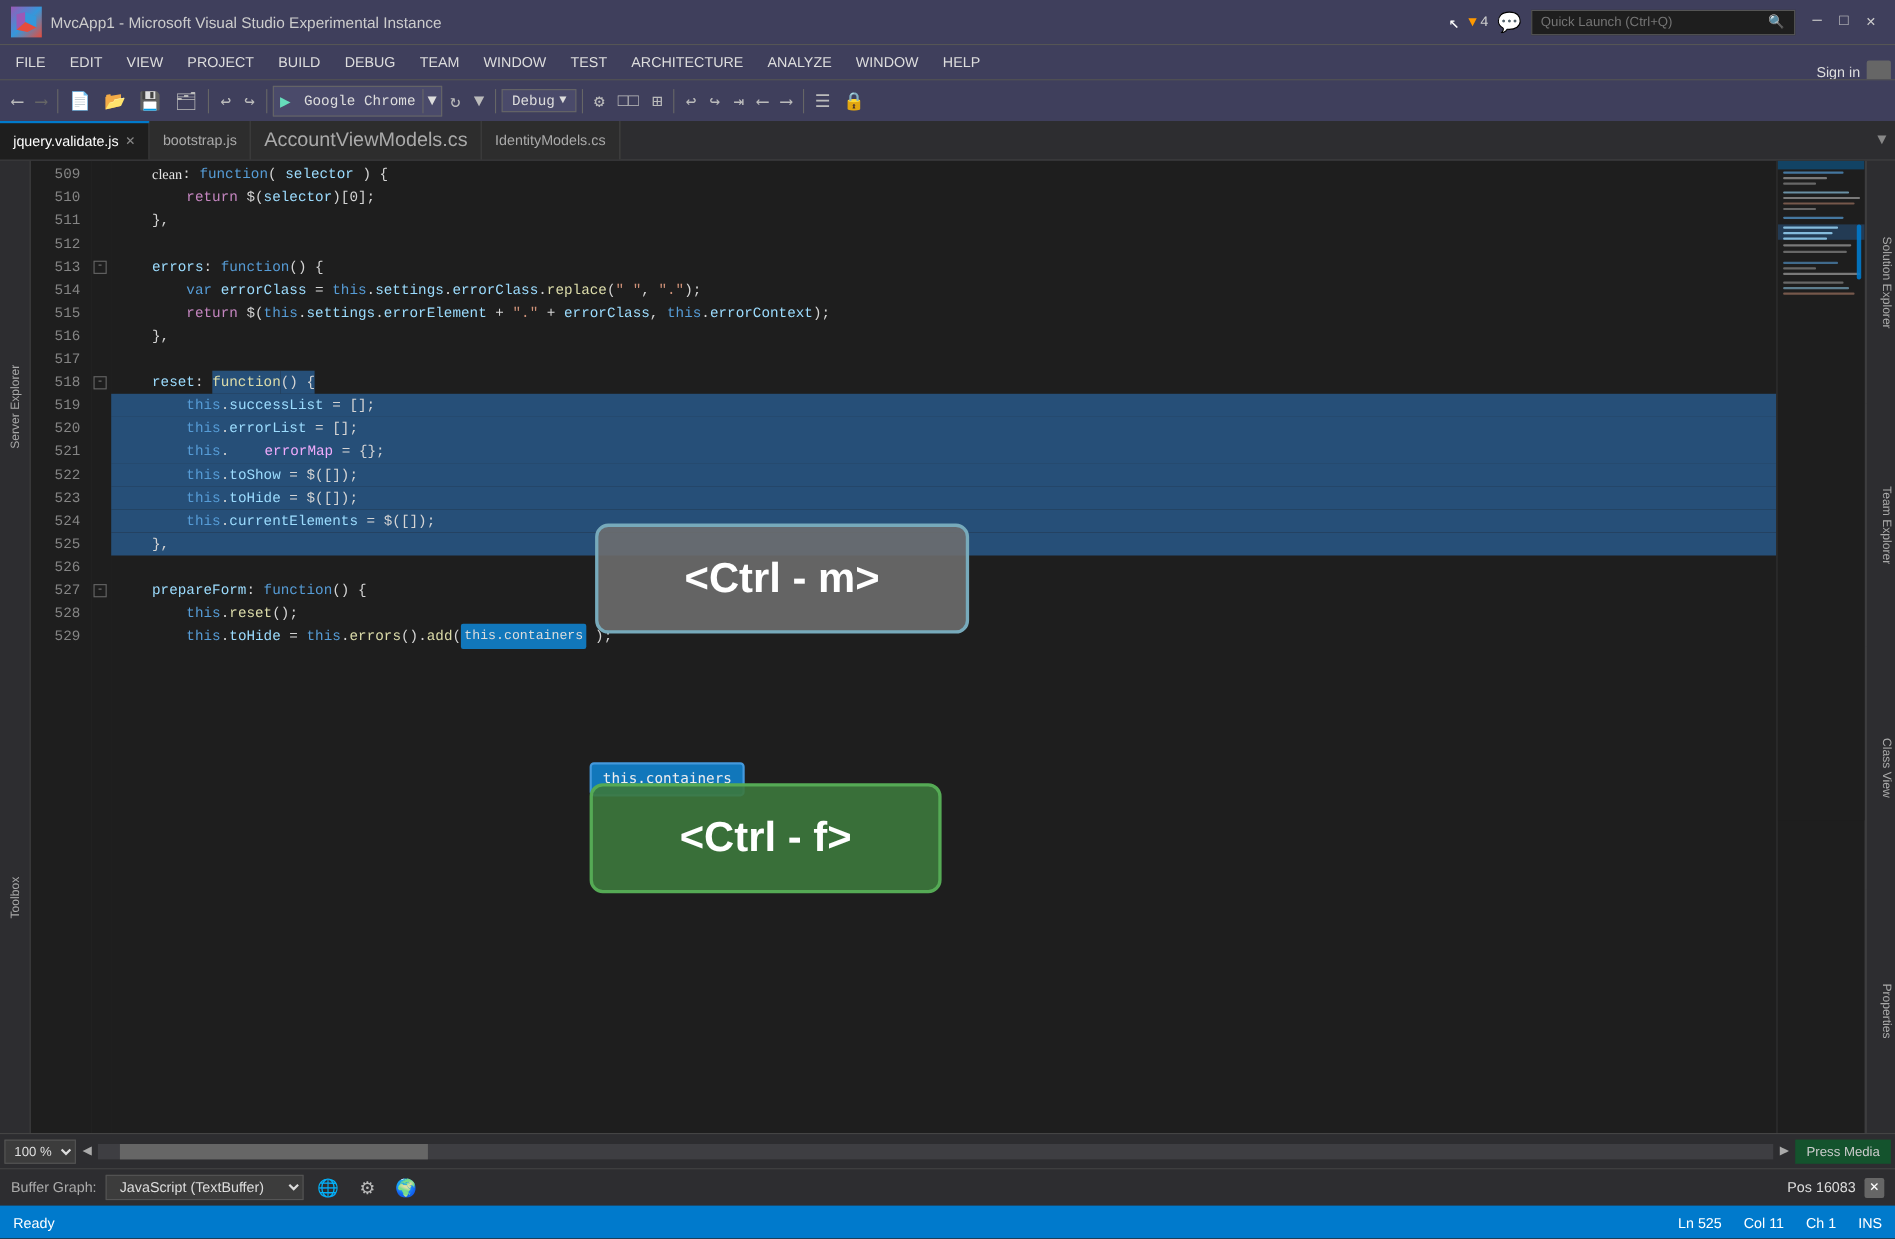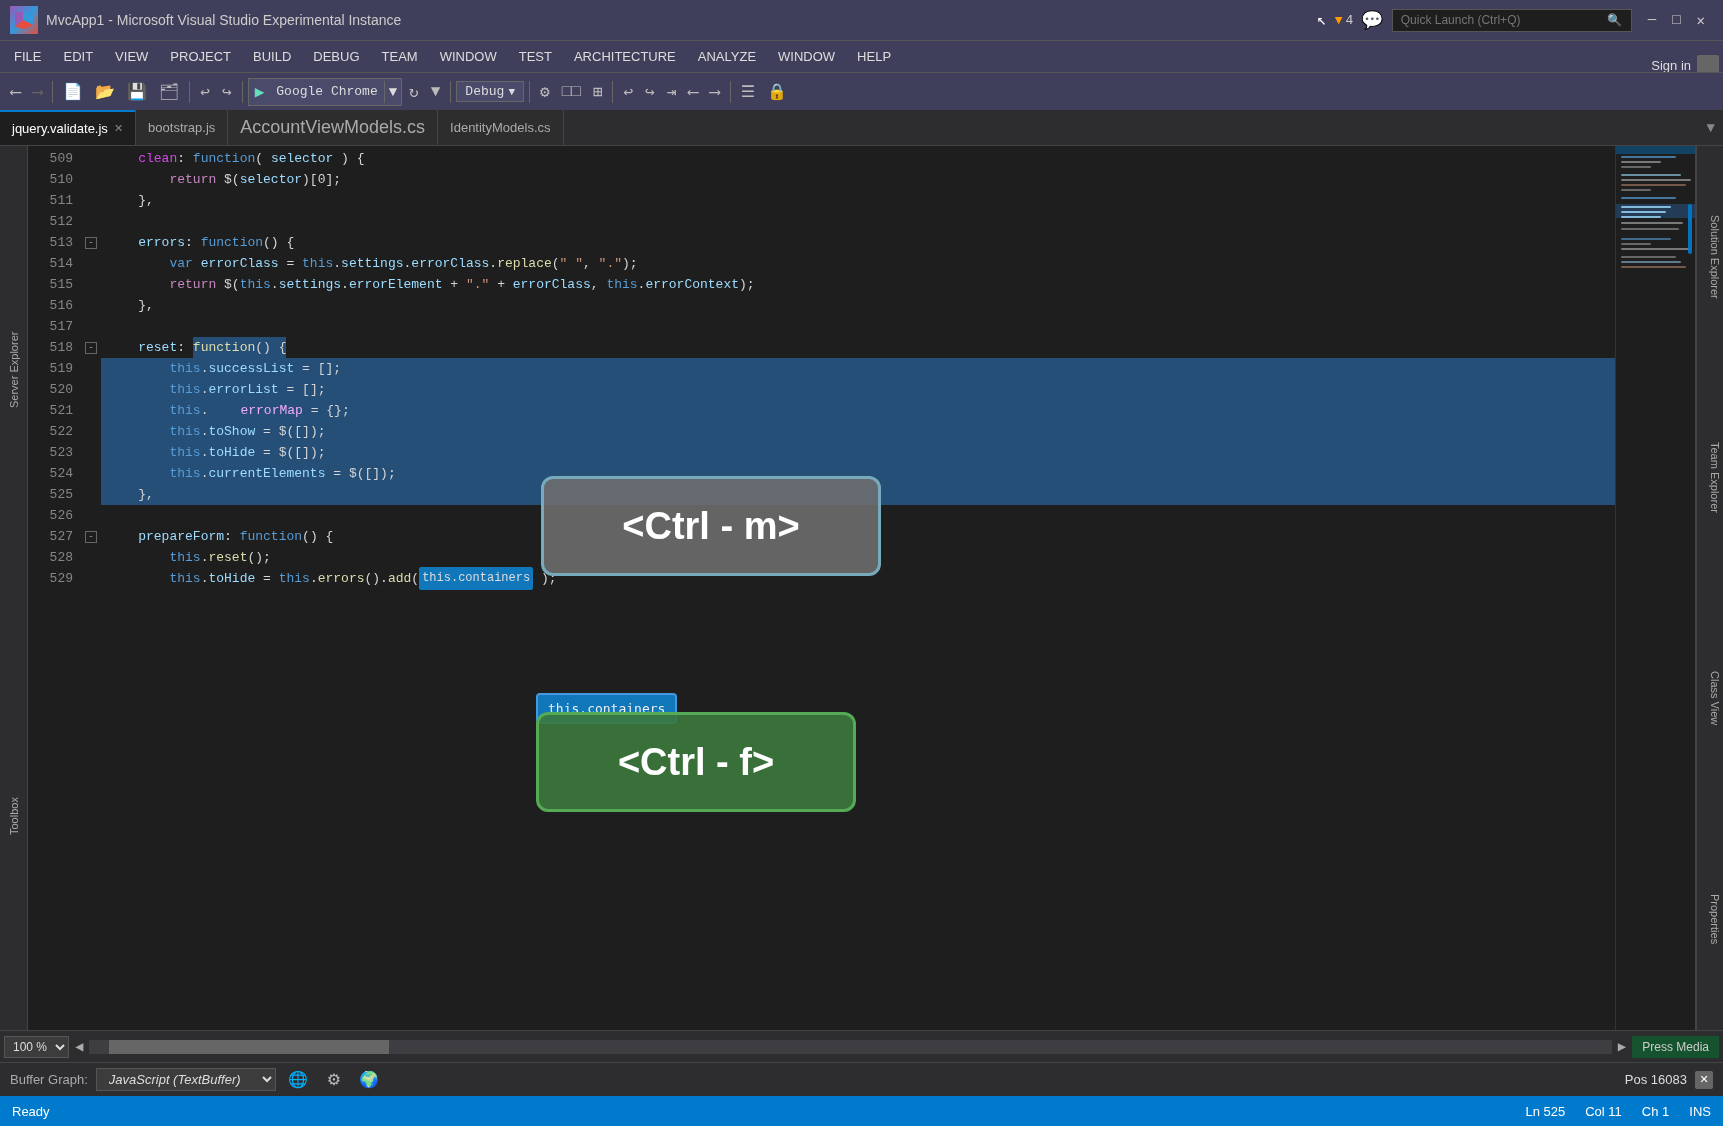--- a/index.html
+++ b/index.html
@@ -331,21 +331,20 @@
       color: #ddd;
     }
     .buffer-label { color: #aaa; }
     .buffer-select {
       background: #3c3c3c;
       border: 1px solid #555;
       color: #ddd;
       padding: 2px 8px;
       font-size: 13px;
       min-width: 180px;
-      font-style: italic;
     }
     .buffer-icon-btn {
       color: #bbb; font-size: 16px; cursor: pointer; padding: 2px 5px;
     }
     #pos-info {
       margin-left: auto;
       color: #ddd;
       font-size: 13px;
     }
 
@@ -528,21 +527,21 @@
       <div style="height:21px;display:flex;align-items:center;justify-content:center;">
           <span class="collapse-icon">-</span>
         </div>
       <div style="height:21px;display:flex;align-items:center;justify-content:center;"></div>
       <div style="height:21px;display:flex;align-items:center;justify-content:center;"></div>
     </div>
 
     <div id="code-area" style="background:#1e1e1e;flex:1;font-size:13px;line-height:21px;color:#d4d4d4;overflow:hidden;position:relative;padding-top:2px;">
 
       <div class="code-line">
-        <span style="color:#d4d4d4;">&nbsp;&nbsp;&nbsp;&nbsp;</span><span style="color:#d946ef;">clean</span><span style="color:#d4d4d4;">: </span><span class="kw">function</span><span style="color:#d4d4d4;">(</span><span style="color:#9cdcfe;"> selector </span><span style="color:#d4d4d4;">) {</span>
+        <span style="color:#d4d4d4;">&nbsp;&nbsp;&nbsp;&nbsp;</span><span style="color:#e5e5e5;font-family:Liberation Serif, serif;">clean</span><span style="color:#d4d4d4;">: </span><span class="kw">function</span><span style="color:#d4d4d4;">(</span><span style="color:#9cdcfe;"> selector </span><span style="color:#d4d4d4;">) {</span>
       </div>
 
       <div class="code-line">
         <span style="color:#d4d4d4;">&nbsp;&nbsp;&nbsp;&nbsp;&nbsp;&nbsp;&nbsp;&nbsp;</span><span class="ret-kw">return</span><span style="color:#d4d4d4;"> $(</span><span style="color:#9cdcfe;">selector</span><span style="color:#d4d4d4;">)[0];</span>
       </div>
 
       <div class="code-line">
         <span style="color:#d4d4d4;">&nbsp;&nbsp;&nbsp;&nbsp;},</span>
       </div>
 

